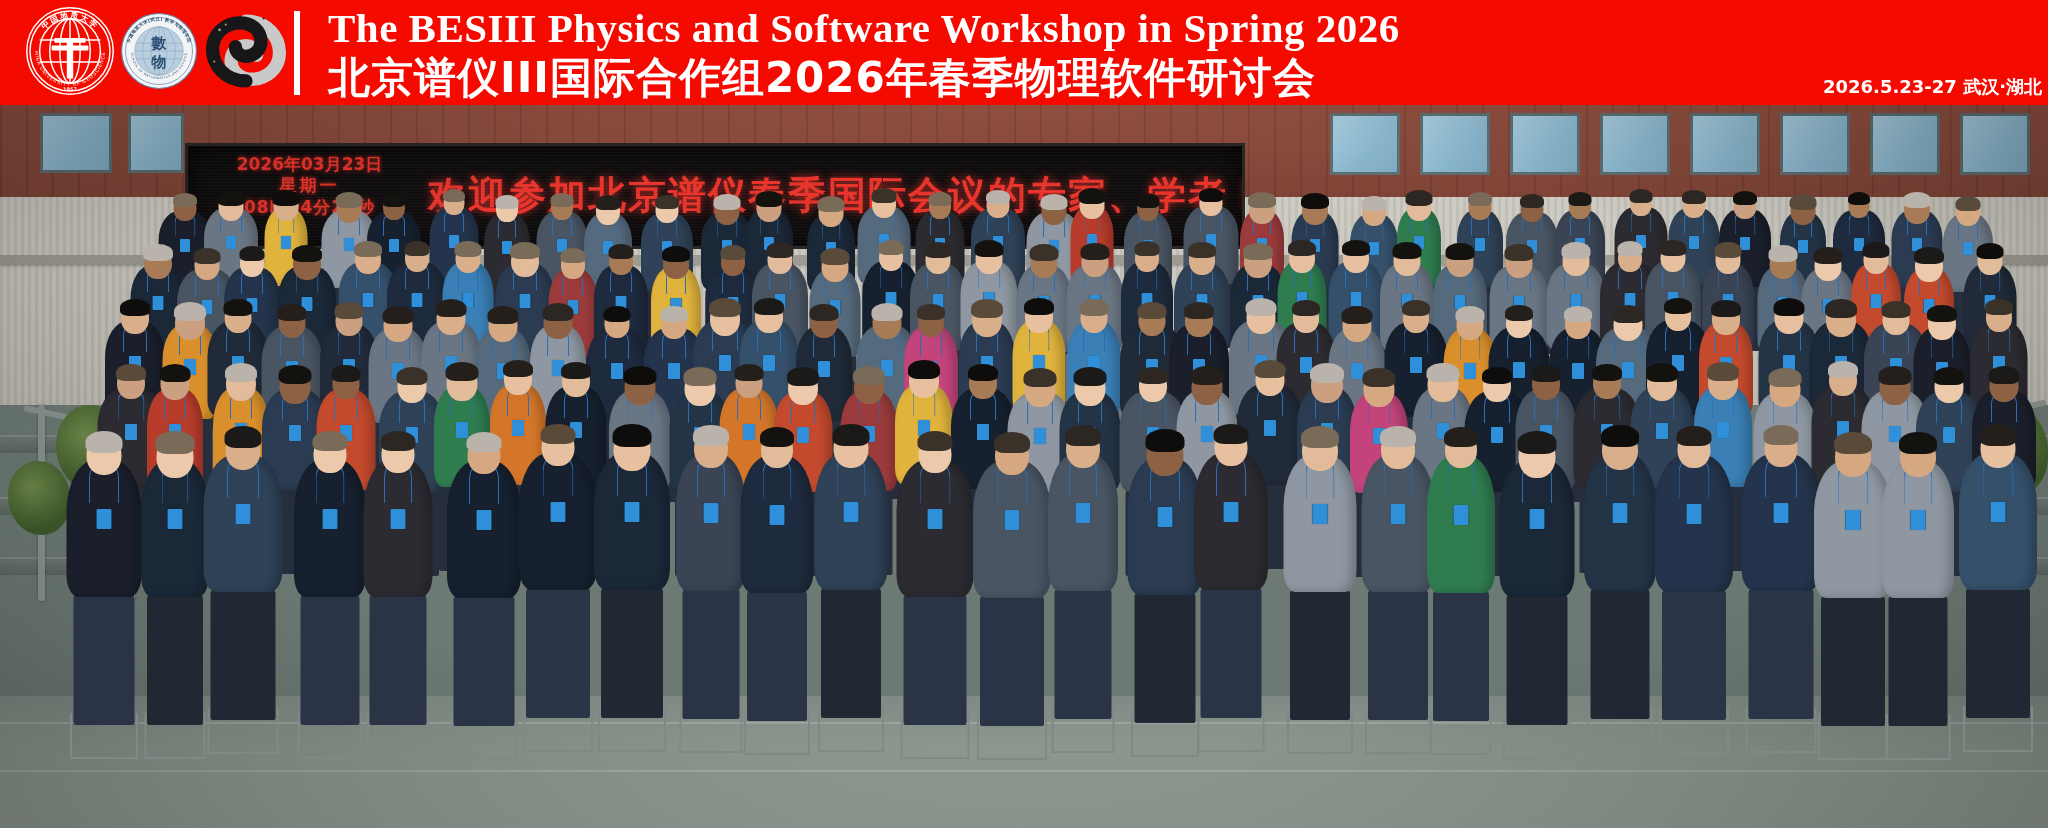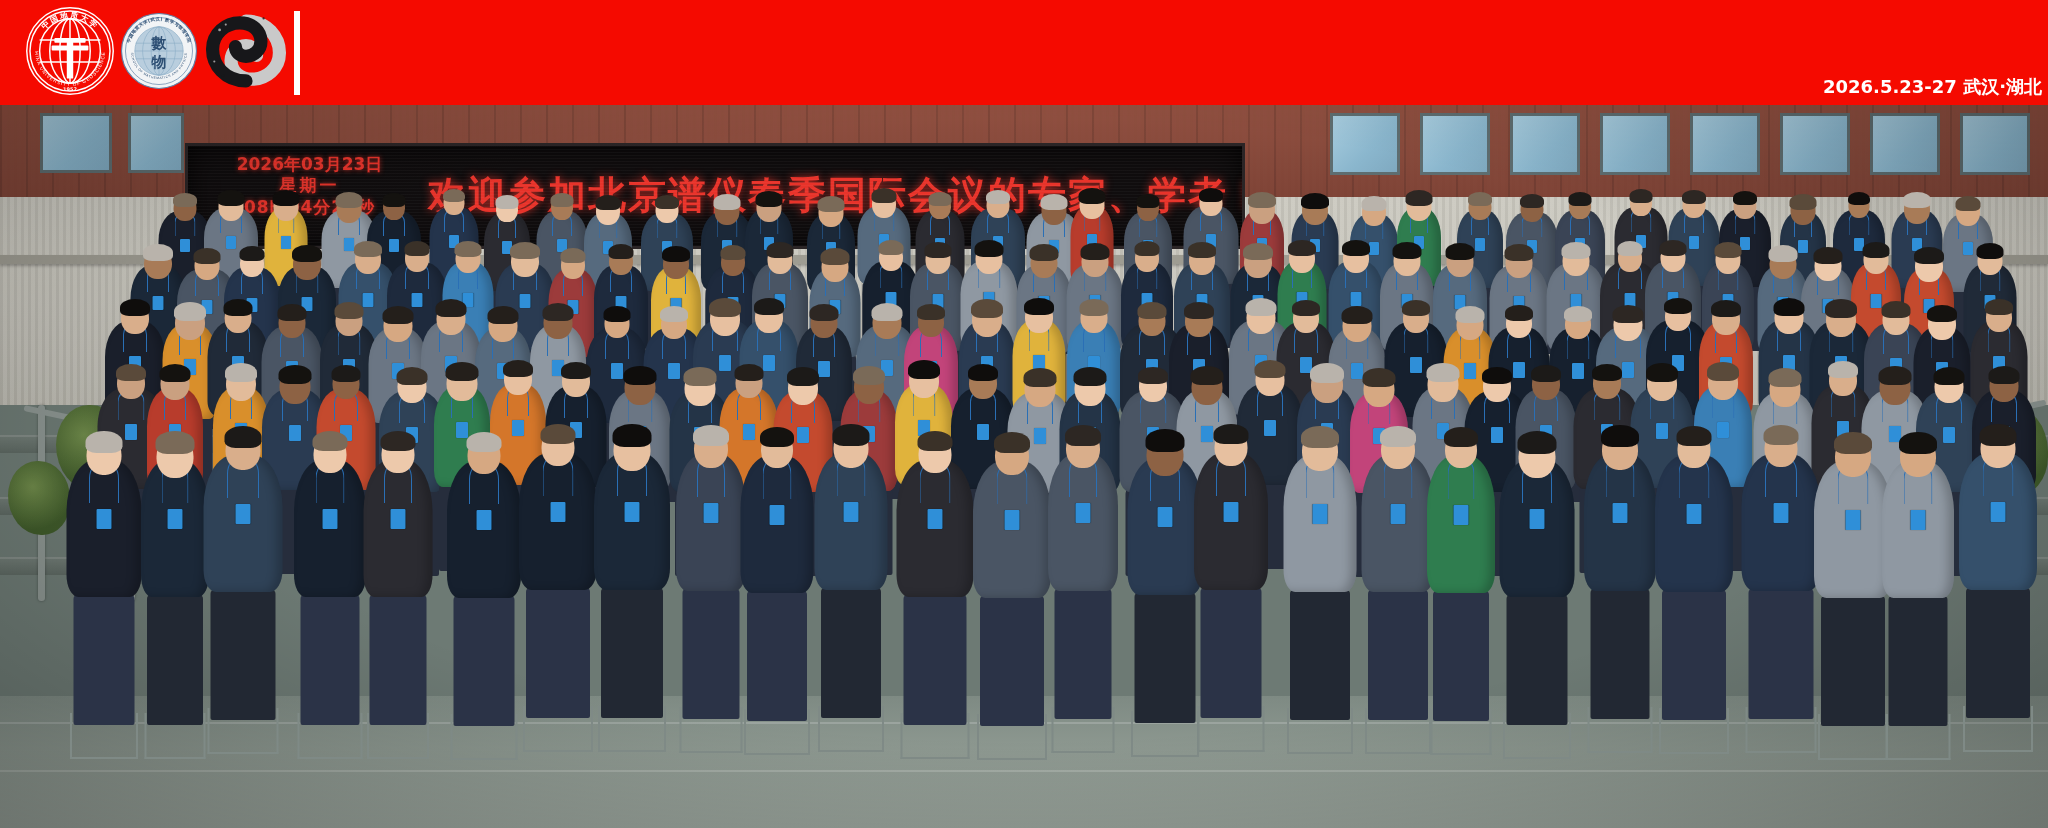--- a/index.html
+++ b/index.html
@@ -259,20 +259,22 @@
             <circle cx="70" cy="13" r="1.3"></circle>
           </g>
         </svg>
       </div>
 
     </div>
 
     <div class="divider"></div>
 
     <div class="titles">
+      <div class="title-en">The BESIII Physics and Software Workshop in Spring 2026</div>
+      <div class="title-cn">北京谱仪III国际合作组2026年春季物理软件研讨会</div>
       <div class="title-date">2026.5.23-27 武汉·湖北</div>
     </div>
   </div>
 
   <div class="photo">
 
     <div class="sky-wall">
       <div class="wall-brick"></div>
     </div>
 

